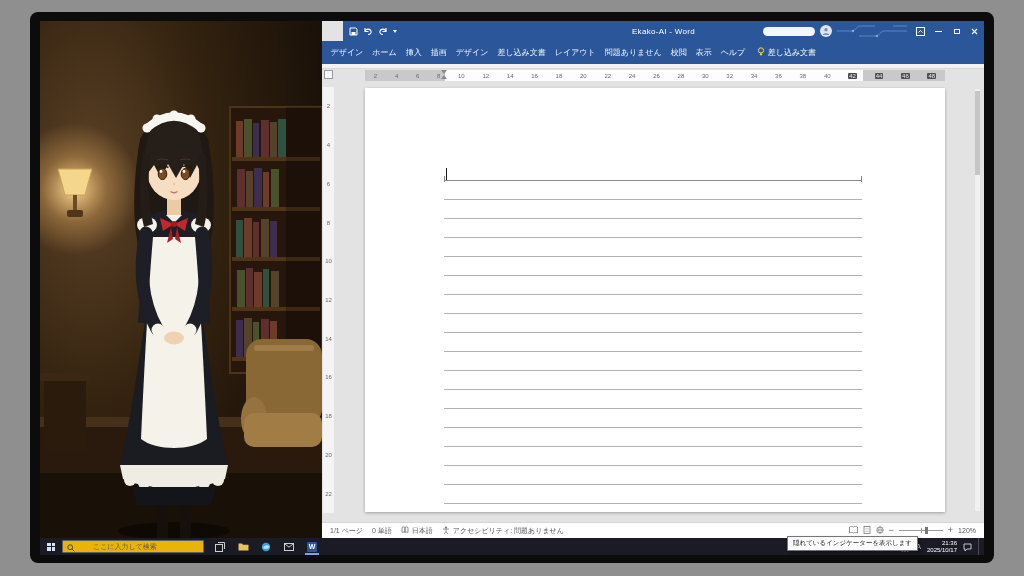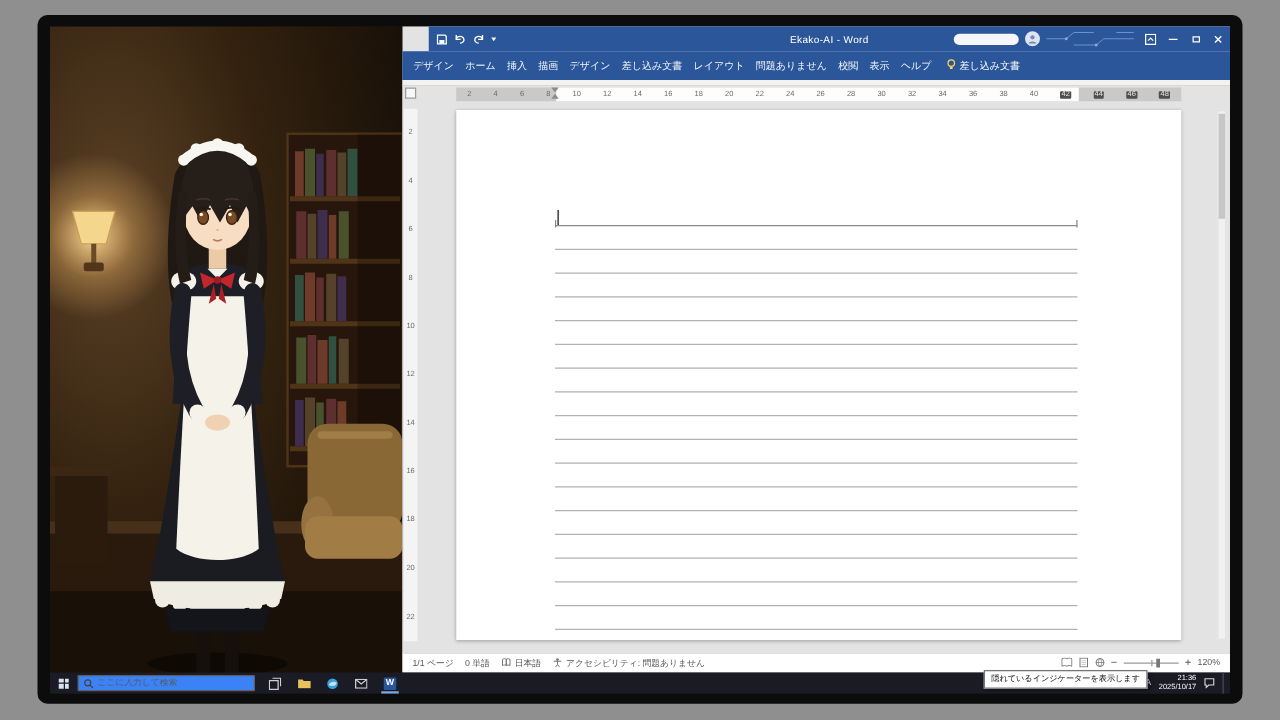--- a/index.html
+++ b/index.html
@@ -63,21 +63,21 @@
   .zoom-slider { position:relative; width:44px; height:1px; background:#9a9a9a; }
   .zoom-tick { position:absolute; left:50%; top:-2px; width:1px; height:5px; background:#9a9a9a; }
   .zoom-thumb { position:absolute; left:60%; top:-3px; width:3px; height:7px; background:#777; }
   .zchar { font-size:9px; color:#555; line-height:7px; }
 
   
   .taskbar { position:absolute; left:0; bottom:0; width:944px; height:17px; background:#1b1b26; display:flex; align-items:center; z-index:20; }
   .start { width:22px; height:17px; display:flex; align-items:center; justify-content:center; }
   .start-grid { display:grid; grid-template-columns:3.5px 3.5px; grid-template-rows:3.5px 3.5px; gap:1px; }
   .start-grid i { background:#d9e2ef; }
-  .searchbox { width:142px; height:13px; background:#3b82f6; border:1px solid #5f5f5f; border-radius:1px; display:flex; align-items:center; gap:3px; padding:0 4px; }
+  .searchbox { width:142px; height:13px; background:#eab308; border:1px solid #5f5f5f; border-radius:1px; display:flex; align-items:center; gap:18px; padding:0 4px; }
   .searchbox input { flex:1; border:none; outline:none; background:transparent; font-size:7px; color:#333; font-family:"Liberation Sans", sans-serif; min-width:0; }
   .searchbox input::placeholder { color:#5a5a5a; opacity:1; }
   .tb-icons { display:flex; align-items:center; gap:9px; margin-left:9px; }
   .tb-icon { width:14px; height:17px; display:flex; align-items:center; justify-content:center; position:relative; }
   .tb-icon.active::after { content:""; position:absolute; left:0; right:0; bottom:0; height:2px; background:#76a9e8; }
   .word-chip { width:10px; height:10px; background:#2b579a; border-radius:1px; color:#fff; font-size:7px; font-weight:bold; display:flex; align-items:center; justify-content:center; }
   .tray { margin-left:auto; display:flex; align-items:center; gap:6px; padding-right:3px; height:17px; }
   .chev-up { width:0; height:0; border-left:3px solid transparent; border-right:3px solid transparent; border-bottom:4px solid #cfcfcf; }
   .ime { font-size:7px; color:#eaeaea; }
   .clock { text-align:right; font-size:6px; line-height:7px; color:#fff; }

